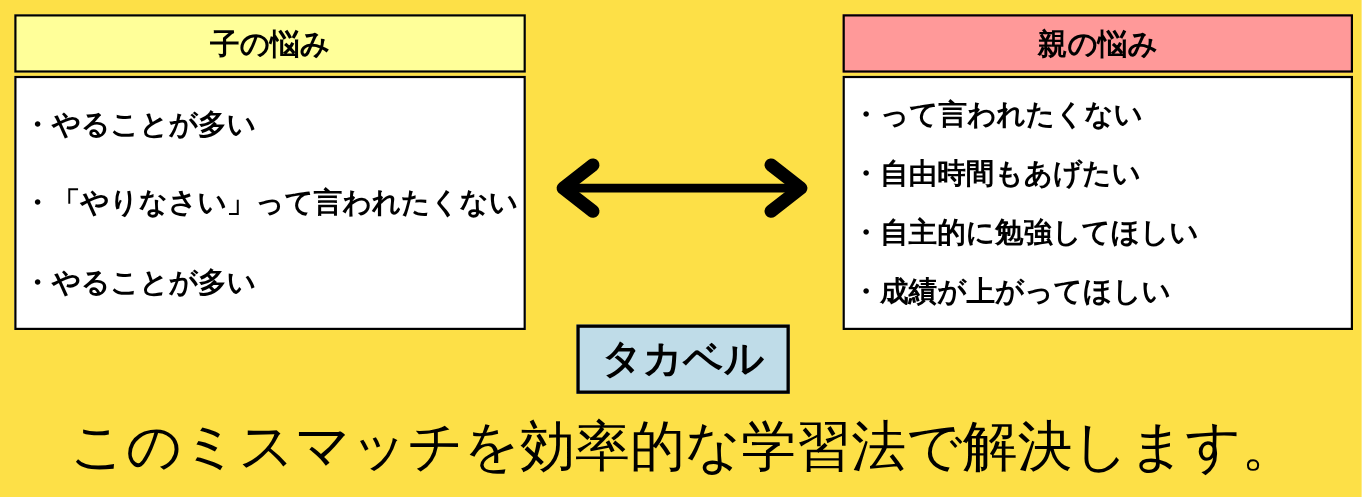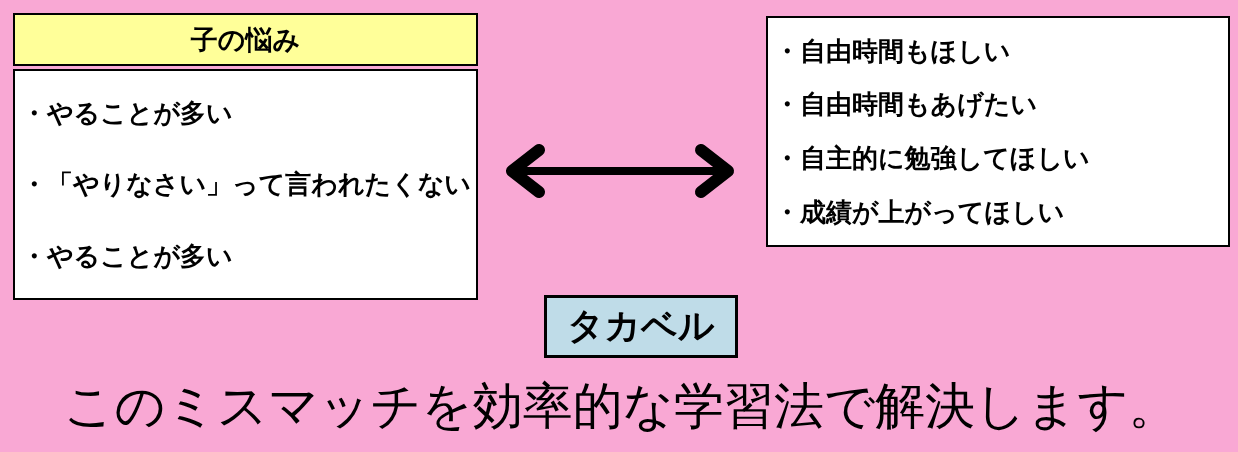--- a/index.html
+++ b/index.html
@@ -2,21 +2,21 @@
 <html><head>
 <meta charset="utf-8">
 <style>
   * { margin: 0; padding: 0; box-sizing: border-box; }
   html, body { background: #ffffff; }
   body { font-family: "Liberation Sans", sans-serif; }
   .canvas {
     position: relative;
     width: 1238px;
     height: 452px;
-    background: #f9a8d4;
+    background: #fde047;
     overflow: hidden;
   }
   .worry-box { position: absolute; top: 13px; width: 465px; }
   .worry-box.left  { left: 13px; }
   .worry-box.right { left: 766px; width: 464px; }
   .box-header {
     height: 53px;
     border: 2px solid #000000;
     display: flex;
     align-items: center;
@@ -58,21 +58,20 @@
     width: 194px;
     height: 63px;
     background: #BFDCE8;
     border: 3px solid #000000;
     display: flex;
     align-items: center;
     justify-content: center;
     font-size: 36px;
     font-weight: bold;
     color: #000000;
-    margin-left: 20px;
   }
   .footer-message {
     position: absolute;
     left: 2px;
     top: 374px;
     width: 100%;
     text-align: center;
     font-size: 50px;
     font-weight: normal;
     color: #000000;
@@ -91,22 +90,25 @@
       <span>子の悩み</span>
     </div>
     <div class="box-body">
       <div class="worry-item">・やることが多い</div>
       <div class="worry-item">・「やりなさい」って言われたくない</div>
       <div class="worry-item">・やることが多い</div>
     </div>
   </div>
 
   <div class="worry-box right">
+    <div class="box-header pink">
+      <span>親の悩み</span>
+    </div>
     <div class="box-body">
-      <div class="worry-item">・自由時間もほしい</div>
+      <div class="worry-item">・って言われたくない</div>
       <div class="worry-item">・自由時間もあげたい</div>
       <div class="worry-item">・自主的に勉強してほしい</div>
       <div class="worry-item">・成績が上がってほしい</div>
     </div>
   </div>
 
   <div class="arrow-wrap">
     <svg width="234" height="60" viewBox="0 0 234 60" xmlns="http://www.w3.org/2000/svg">
       <line x1="14" y1="30" x2="220" y2="30" stroke="#000000" stroke-width="8"></line>
       <polyline points="36,9 9,30 36,51" fill="none" stroke="#000000" stroke-width="12" stroke-linecap="round" stroke-linejoin="round"></polyline>

